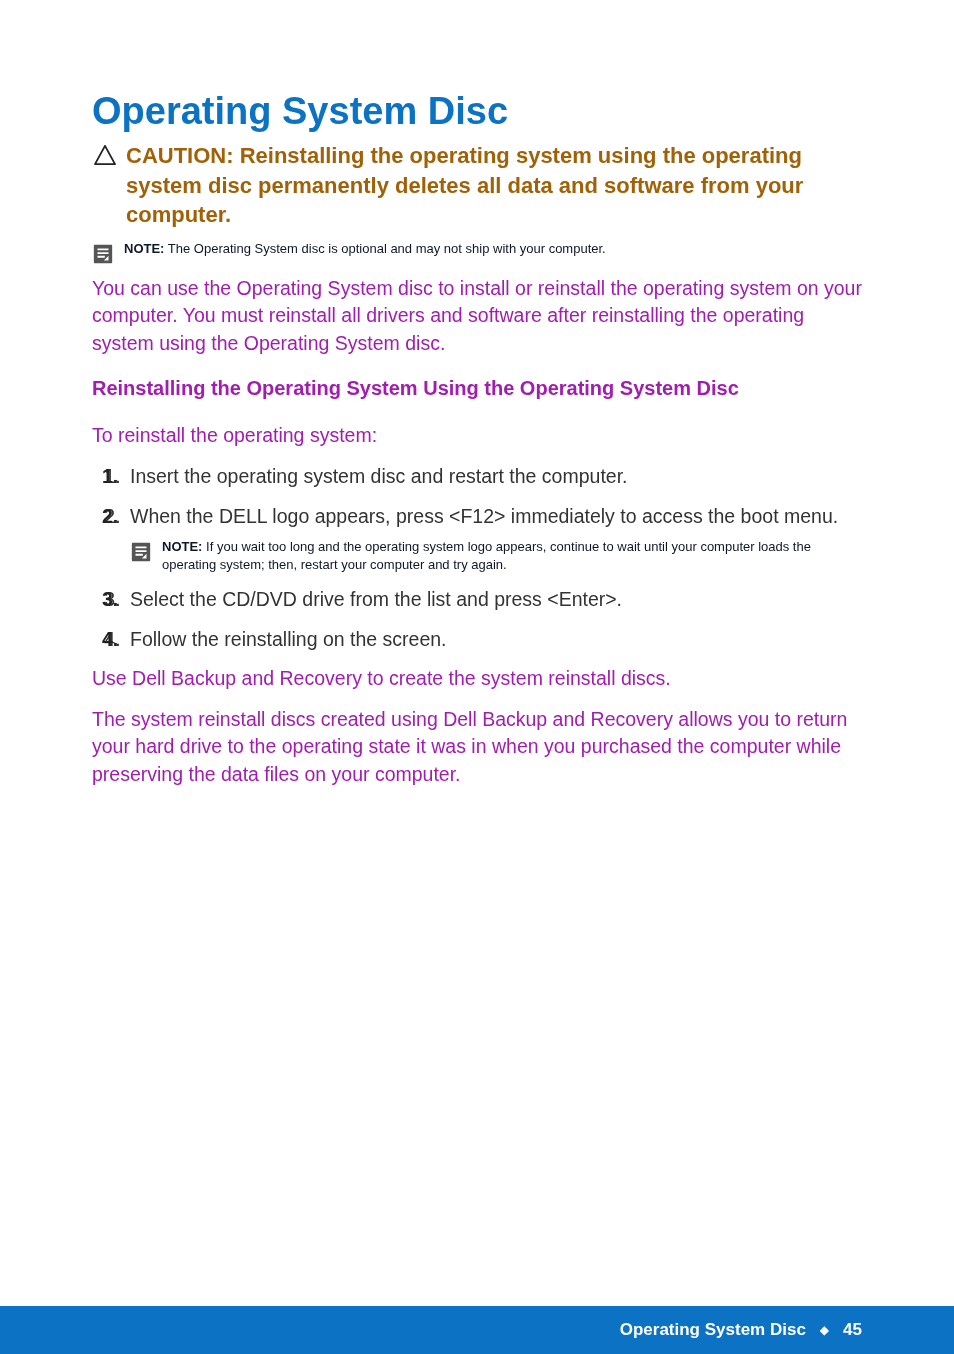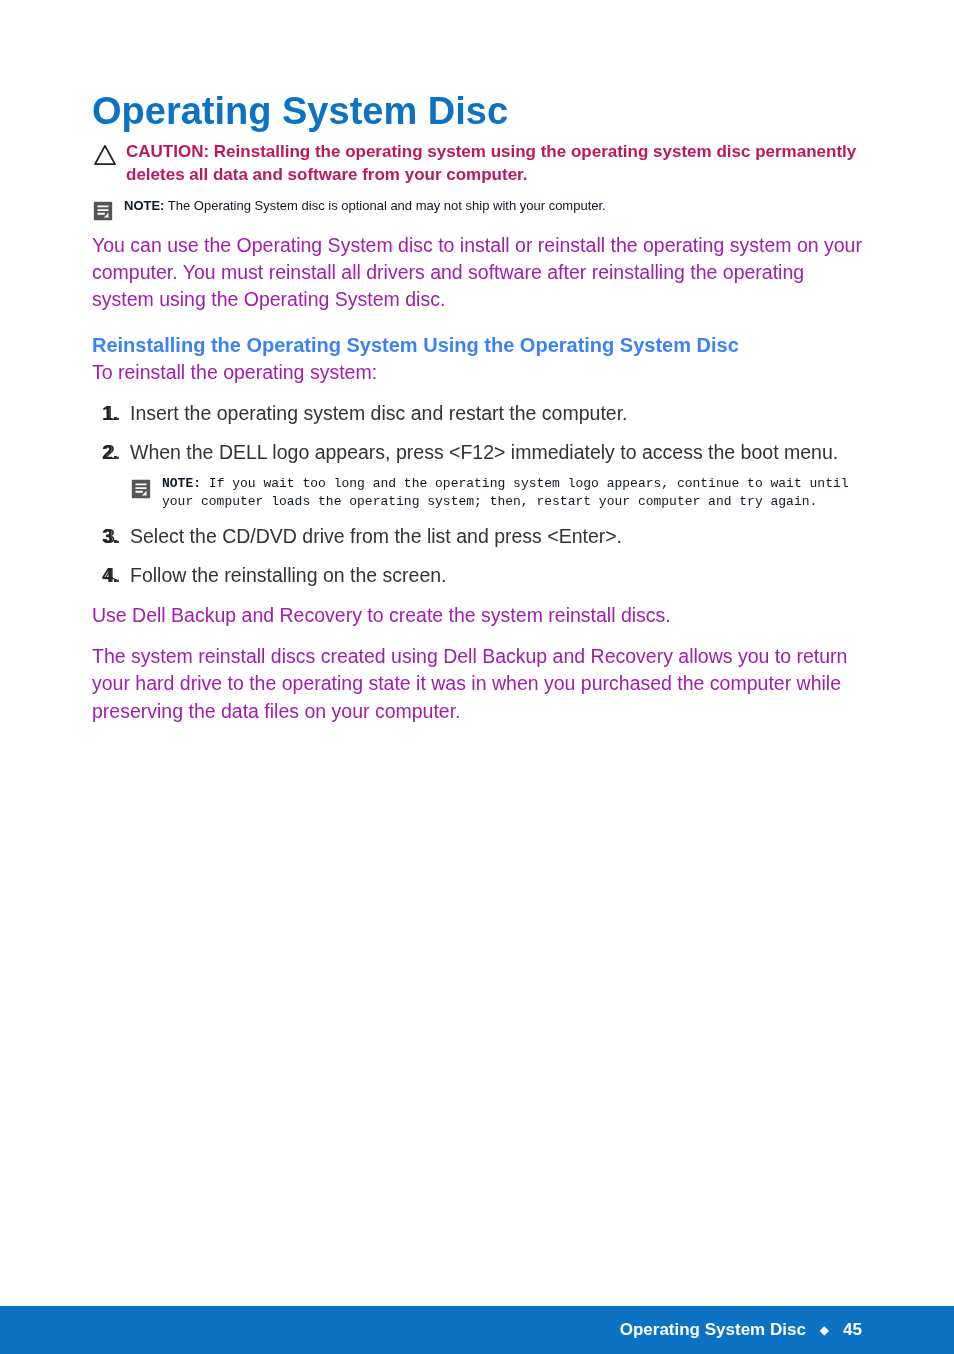--- a/index.html
+++ b/index.html
@@ -30,23 +30,23 @@
       margin-bottom: 10px;
       padding-left: 2px;
     }
     .caution-icon {
       flex-shrink: 0;
       width: 24px;
       margin-top: 4px;
     }
     .caution-text {
       font-weight: 700;
-      font-size: 17px;
+      font-size: 22px;
       line-height: 1.35;
-      color: #be185d;
+      color: #a16207;
       padding-left: 8px;
     }
     .note-block {
       display: flex;
       align-items: flex-start;
       margin-bottom: 6px;
     }
     .note-icon-wrap {
       flex-shrink: 0;
       width: 24px;
@@ -61,26 +61,26 @@
     .note-label {
       font-weight: 700;
     }
     .body-para {
       font-size: 19.5px;
       line-height: 1.4;
       color: #a21caf;
       margin-bottom: 14px;
     }
     .sub-heading-blue {
-      color: #3b82f6;
+      color: #a21caf;
       font-size: 20px;
       font-weight: 700;
       line-height: 1.35;
       margin-top: 18px;
-      margin-bottom: 0;
+      margin-bottom: 20px;
     }
     .section-heading-blue {
       color: #0b72c4;
       font-size: 24px;
       font-weight: 700;
       margin-top: 18px;
       margin-bottom: 12px;
     }
     .ordered-list {
       padding-left: 34px;
@@ -99,21 +99,20 @@
       content: counter(item) ".";
       font-weight: 700;
       position: absolute;
       left: -24px;
       color: #222;
     }
     .nested-note {
       display: flex;
       align-items: flex-start;
       margin-top: 8px;
-      font-family: Liberation Mono, monospace;
     }
     .footer-bar {
       position: absolute;
       bottom: 0;
       left: 0;
       right: 0;
       height: 48px;
       background: #0b72c4;
       display: flex;
       align-items: center;

